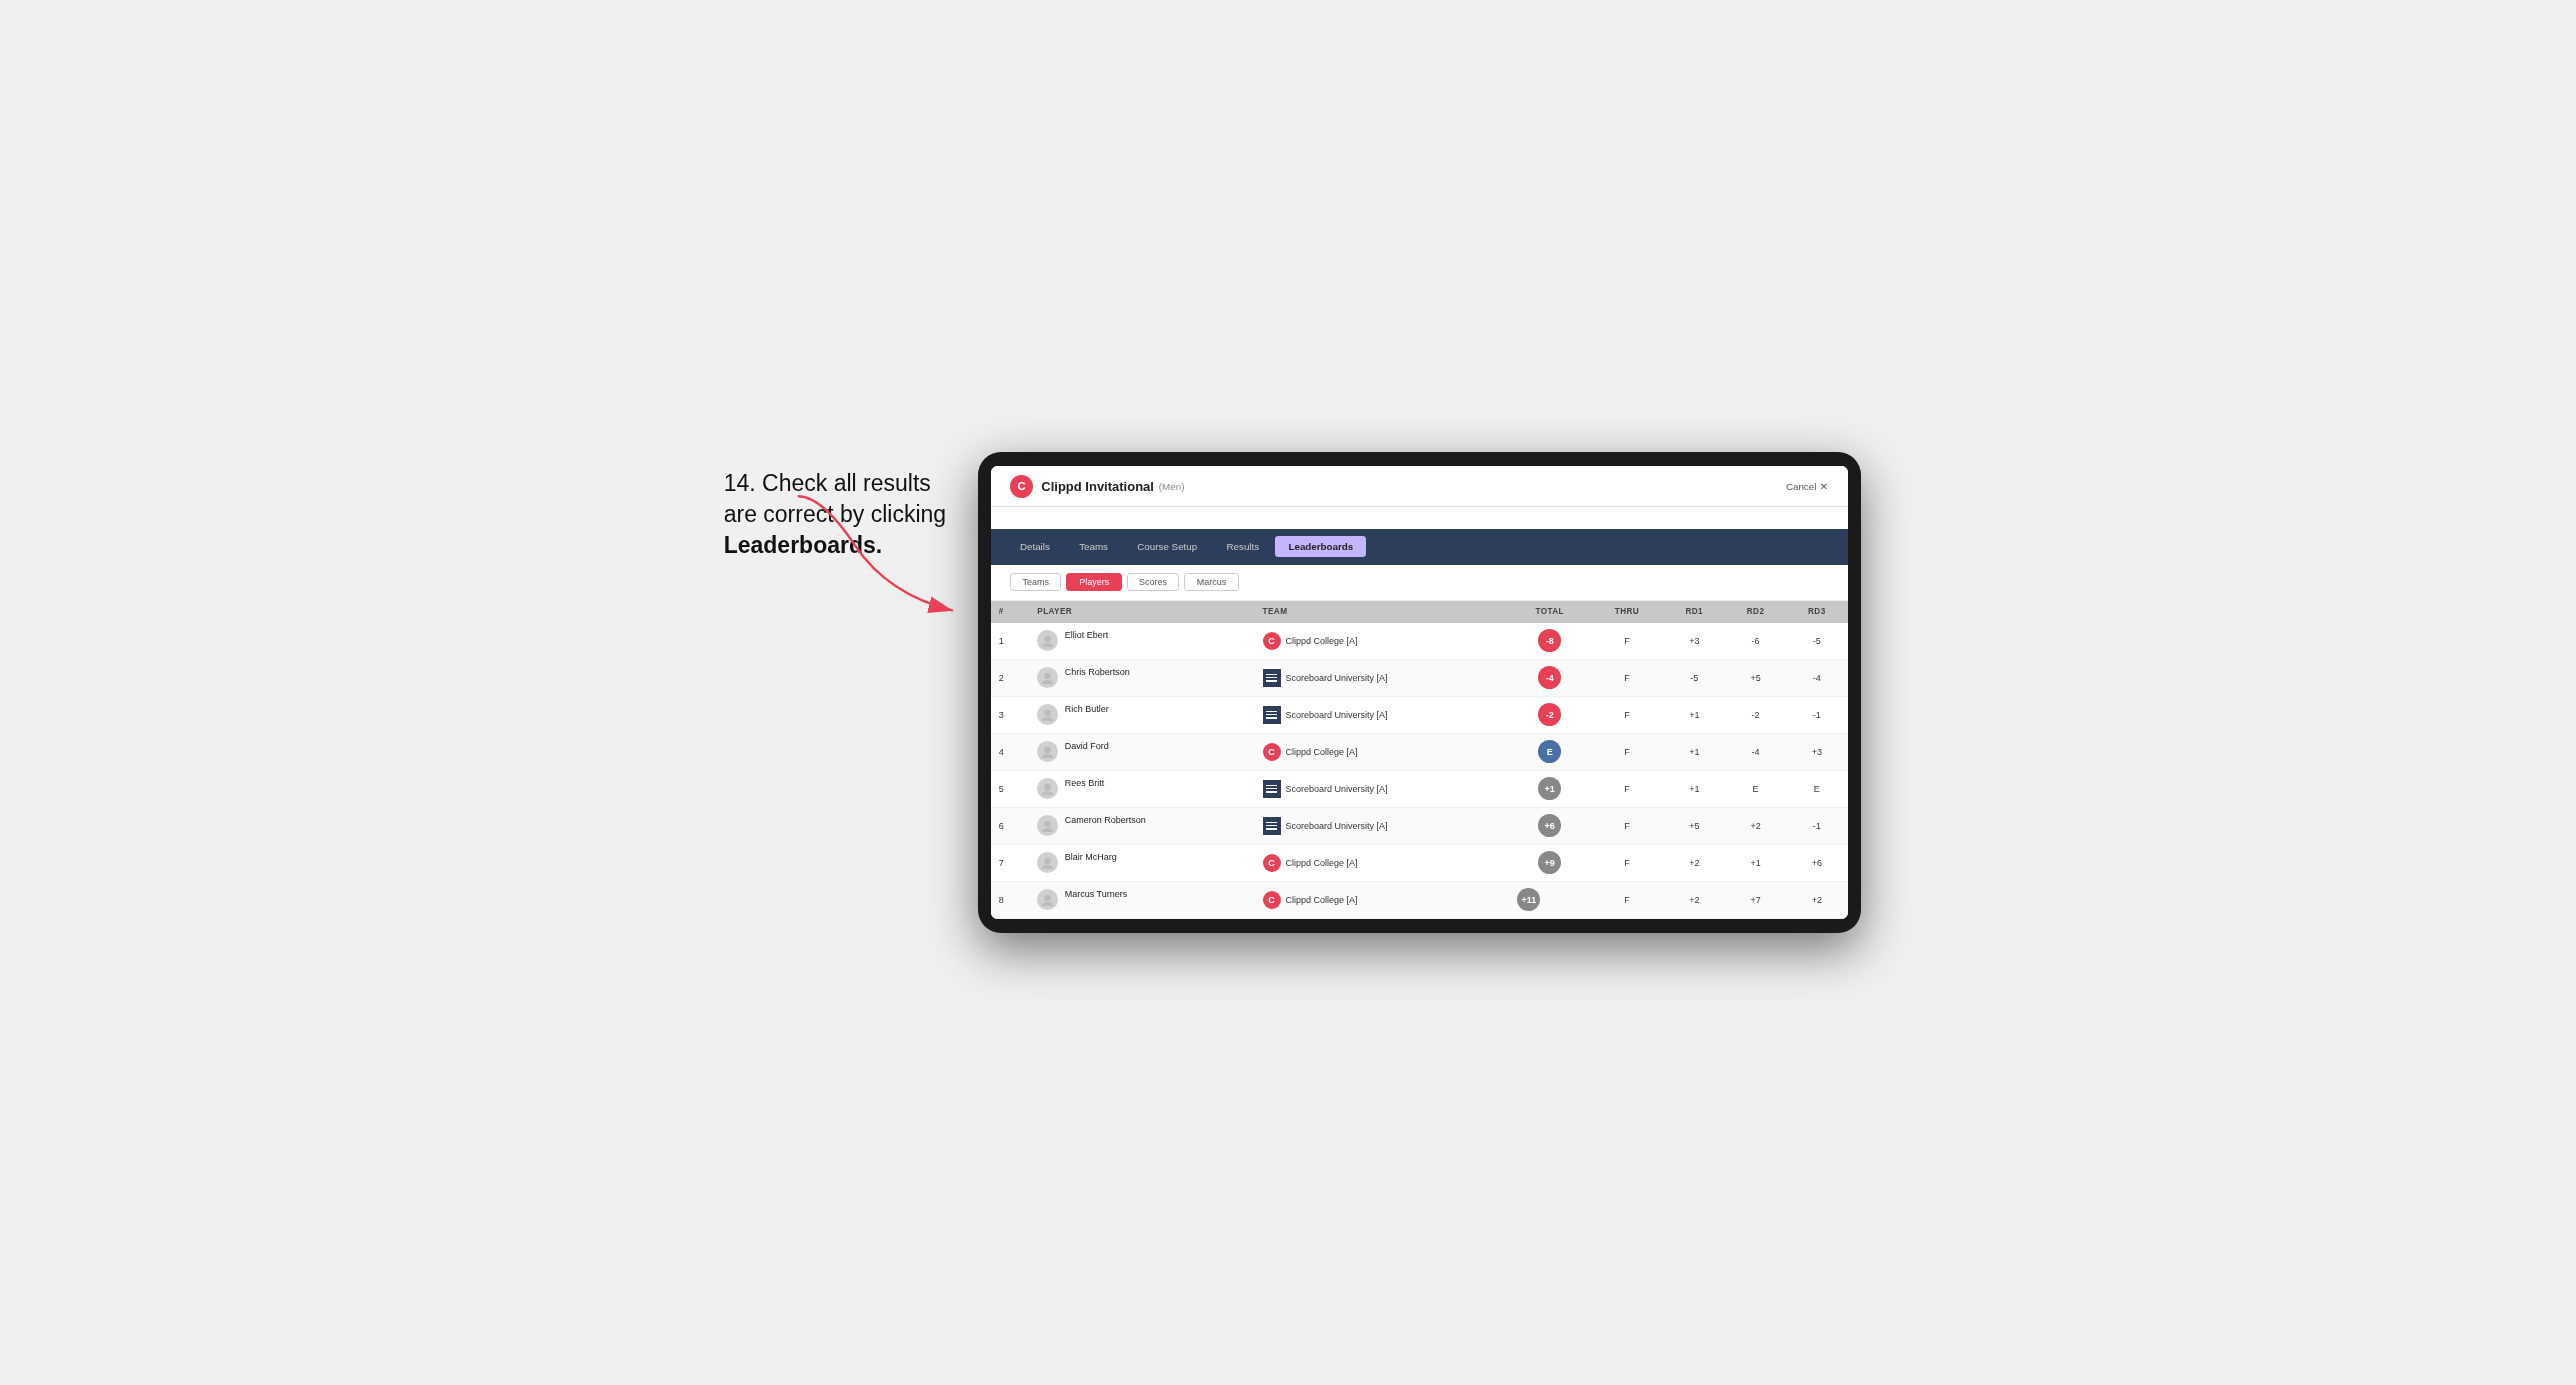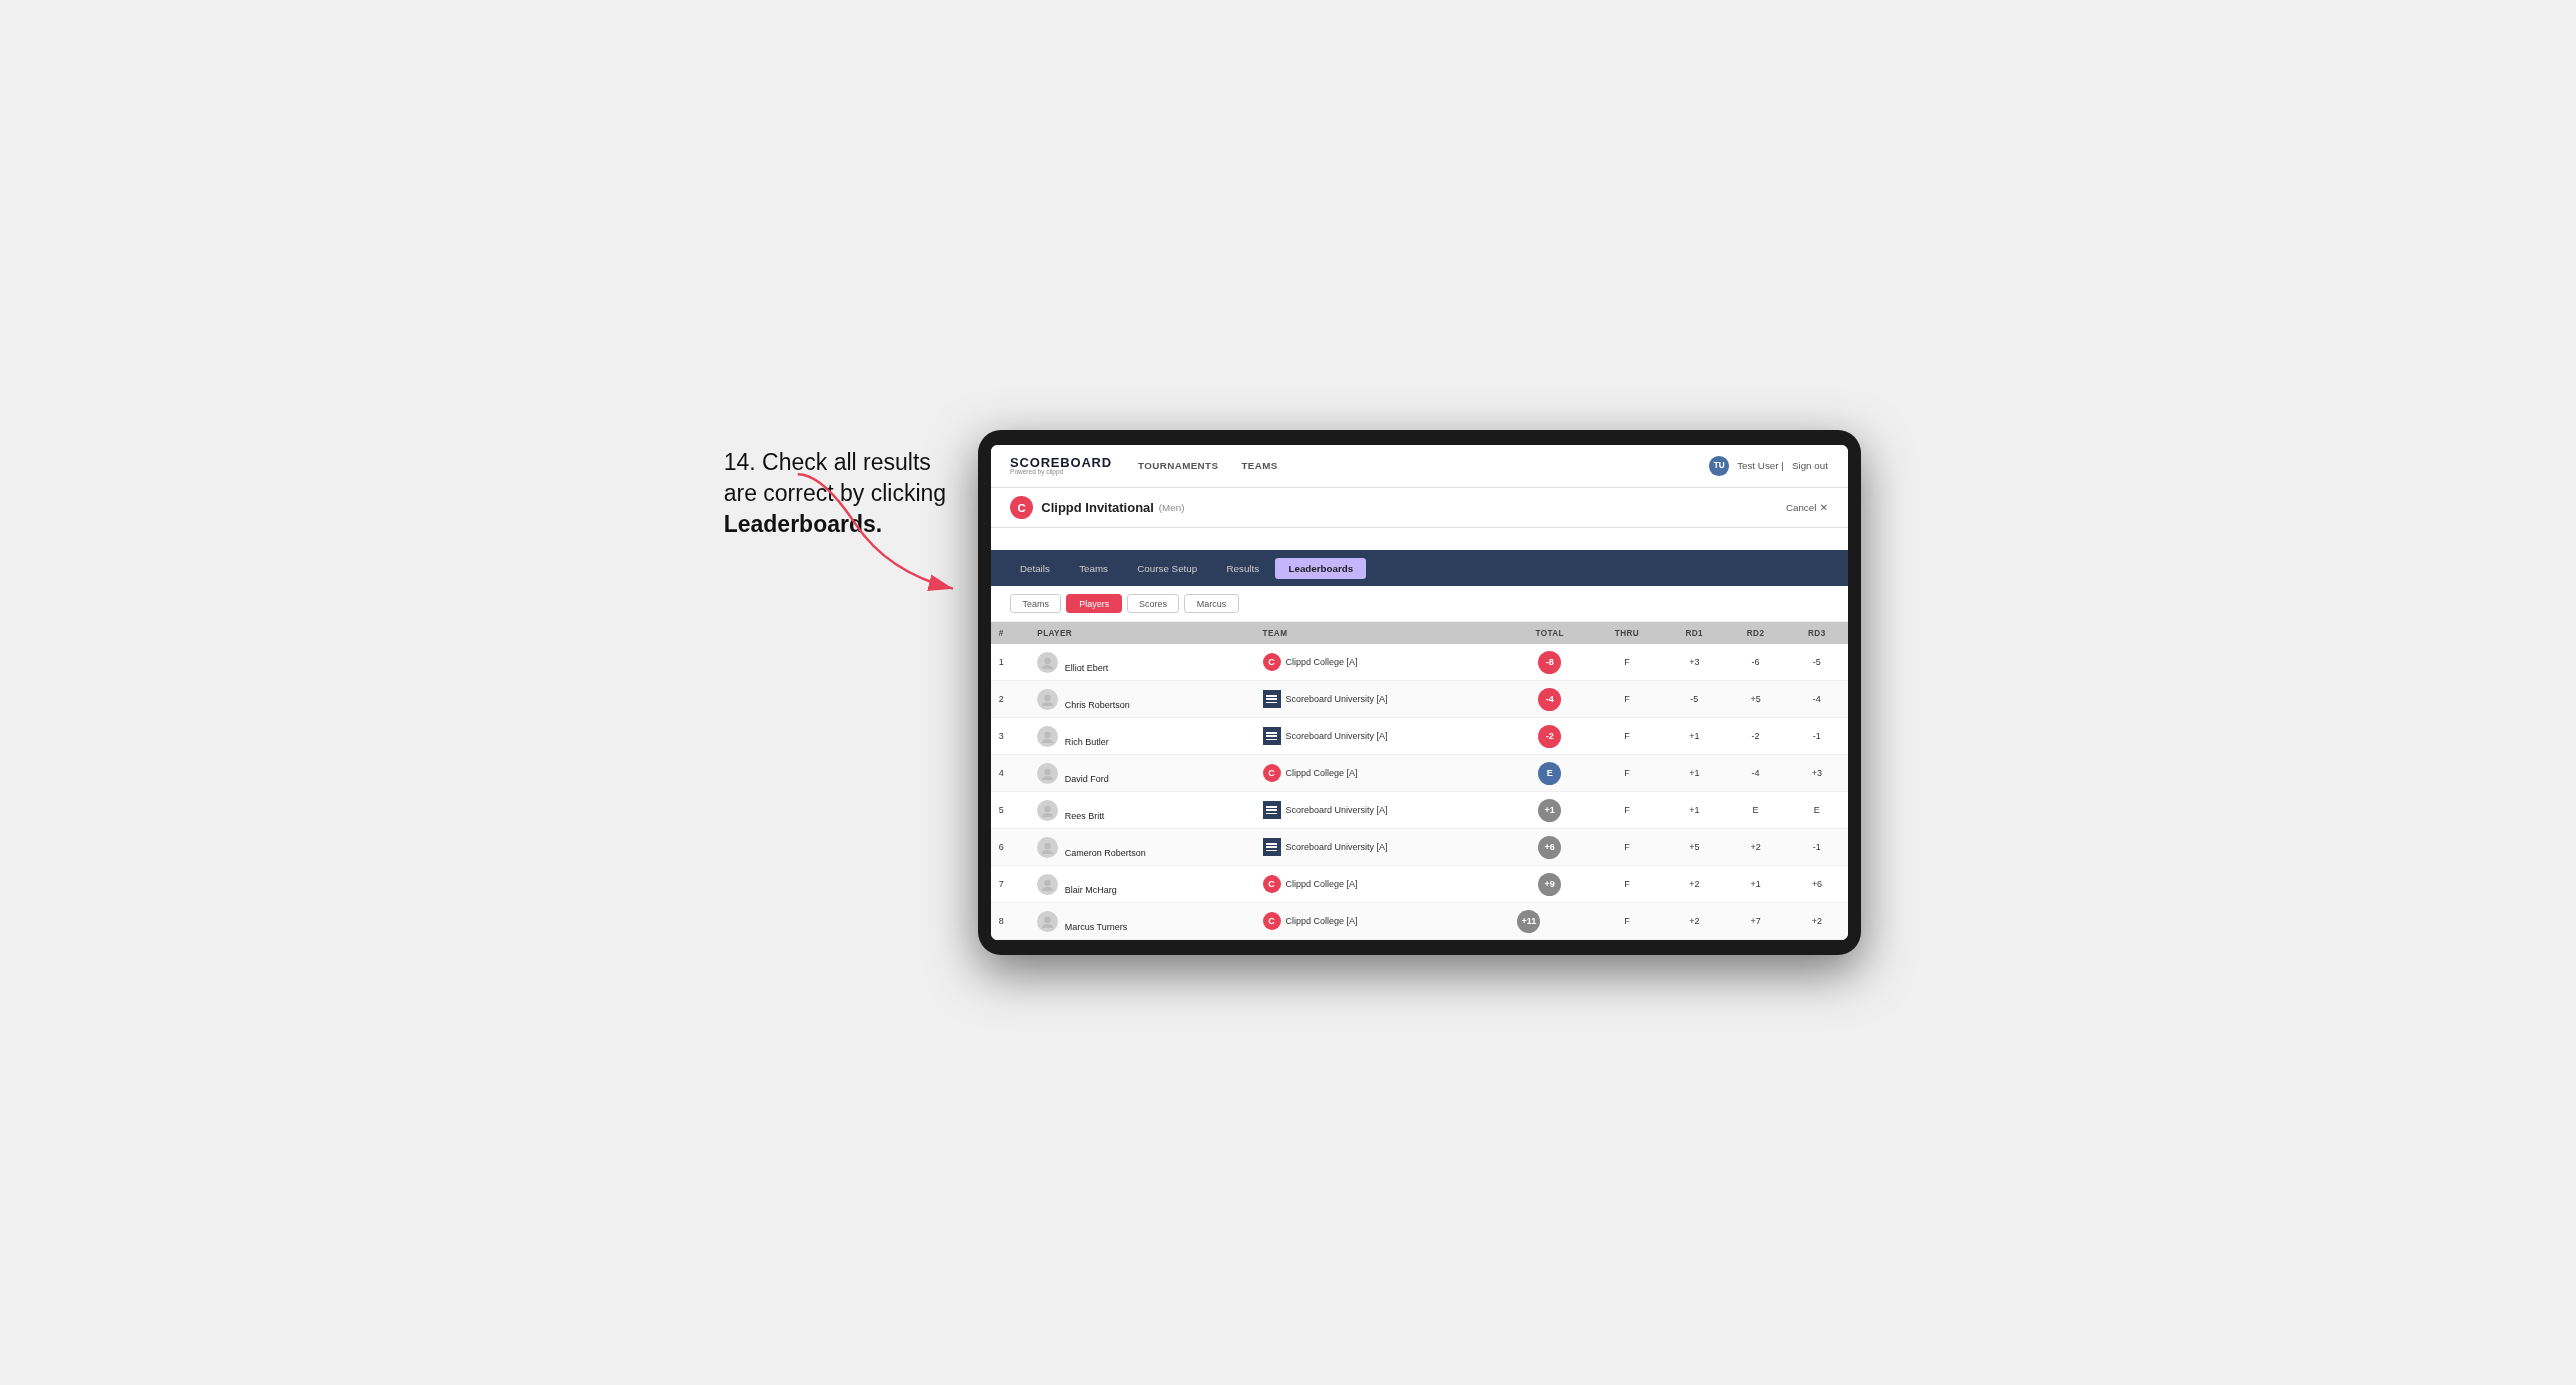--- a/index.html
+++ b/index.html
@@ -268,21 +268,21 @@
       vertical-align: middle;
     }
 
     .rank-num {
       color: #888;
       font-size: 9px;
     }
 
     .player-cell {
       display: flex;
-      align-items: flex-end;
+      align-items: flex-start;
       gap: 6.5px;
     }
 
     .player-avatar {
       width: 21px;
       height: 21px;
       border-radius: 50%;
       background: #d0d0d0;
       display: flex;
       align-items: center;
@@ -384,37 +384,20 @@
           <polygon points="0 0, 10 3.5, 0 7" fill="#e84057"></polygon>
         </marker>
       </defs>
       <path d="M 30 20 Q 60 20 100 80 Q 140 140 220 160" stroke="#e84057" stroke-width="3" fill="none" marker-end="url(#arrowhead)"></path>
     </svg>
   </div>
 
   <div class="tablet-frame">
     <div class="tablet-screen">
 
-      <div class="app-header">
-        <div class="logo-area">
-          <span class="logo-text">SCOREBOARD</span>
-          <span class="logo-sub">Powered by clippd</span>
-        </div>
-        <nav class="nav-links">
-          <span class="nav-link">TOURNAMENTS</span>
-          <span class="nav-link">TEAMS</span>
-        </nav>
-        <div class="header-right">
-          <div class="user-avatar-sm">
-            <span>TU</span>
-          </div>
-          <span>Test User |</span>
-          <span class="sign-out-link">Sign out</span>
-        </div>
-      </div>
 
       <div class="tournament-header">
         <div class="tournament-icon">
           <span>C</span>
         </div>
         <span class="tournament-title">Clippd Invitational</span>
         <span class="tournament-subtitle">(Men)</span>
         <div class="cancel-btn">
           <span>Cancel</span>
           <span>✕</span>

